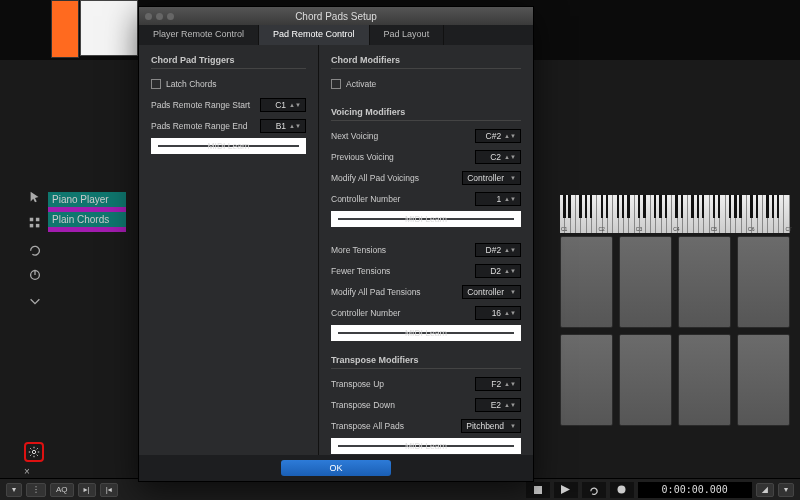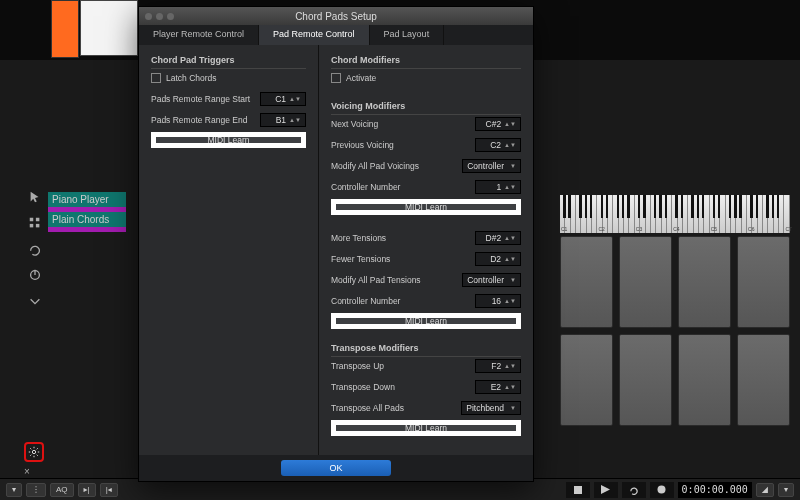--- a/index.html
+++ b/index.html
@@ -28,48 +28,48 @@
   .keyboard .bkey { position:absolute; top:0; width:55%; height:60%; right:-27%; background:#111; z-index:2; }
   .klabel { position:absolute; bottom:1px; left:1px; font-size:5px; color:#444; }
   .pads { position:absolute; left:560px; top:236px; right:10px; display:grid; grid-template-columns:repeat(4,1fr); grid-template-rows:repeat(2,1fr); gap:6px; height:190px; }
   .pads .pad { background:linear-gradient(#6b6b6b,#565656); border:1px solid #2a2a2a; border-radius:2px; }
 
   
   .bottombar { position:absolute; left:0; right:0; bottom:0; height:22px; background:#1f1f1f; border-top:1px solid #000; display:flex; align-items:center; gap:4px; padding:0 6px; }
   .bottombar .seg { height:14px; background:#333; border:1px solid #444; border-radius:2px; display:flex; align-items:center; justify-content:center; color:#ccc; font-size:8px; padding:0 5px; }
   .transport { display:flex; gap:4px; margin-left:4px; }
   .transport .tb { width:24px; height:16px; background:#111; display:flex; align-items:center; justify-content:center; }
-  .timecode { background:#000; font-family:monospace; font-size:10px; color:#ddd; padding:0 4px; height:16px; display:flex; align-items:center;}
+  .timecode { background:#000; font-family:monospace; font-size:10px; color:#ddd; padding:0 24px; height:16px; display:flex; align-items:center;}
   .mixlabel { position:absolute; left:38px; bottom:10px; font-size:9px; color:#aaa; }
   .xclose  { position:absolute; left:24px; bottom:23px; font-size:10px; color:#aaa; }
 
   
   .modal { position:absolute; left:138px; top:6px; width:396px; background:#2a2b2d; border:1px solid #000; box-shadow:0 10px 30px rgba(0,0,0,.6); }
   .titlebar { height:18px; background:linear-gradient(#555,#3a3a3a); display:flex; align-items:center; position:relative; }
   .titlebar .dots { position:absolute; left:6px; display:flex; gap:4px; }
   .titlebar .dots span { width:7px; height:7px; border-radius:50%; background:#666; }
   .titlebar .ttl { flex:1; text-align:center; font-size:10px; color:#ddd; }
   .tabs { display:flex; background:#1d1e20; height:20px; }
   .tabs .tab { padding:4px 14px; font-size:9px; color:#bbb; border-right:1px solid #111; cursor:pointer; }
   .tabs .tab.active { background:#34363a; color:#fff; }
 
   .dlgbody { display:flex; height:410px; }
   .col { padding:10px 12px; }
   .colL { width:180px; border-right:1px solid #111; }
   .colR { flex:1; }
 
   .grp { margin-bottom:14px; }
-  .grphdr { font-size:9px; font-weight:600; color:#c8c8c8; border-bottom:1px solid #444; padding-bottom:3px; }
+  .grphdr { font-size:9px; font-weight:600; color:#c8c8c8; border-bottom:1px solid #444; padding-bottom:3px; margin-bottom:6px; }
   .row { display:flex; align-items:center; justify-content:space-between; height:18px; margin-bottom:3px; }
   .row label { font-size:8.5px; color:#ccc; }
   .cbx { width:10px; height:10px; border:1px solid #888; margin-right:5px; display:inline-block; vertical-align:middle; }
   .val { display:flex; align-items:center; height:14px; background:#1c1d1f; border:1px solid #000; padding:0 4px; color:#ddd; font-size:8.5px; min-width:46px; justify-content:flex-end; gap:3px; }
   .spn { display:flex; flex-direction:column; line-height:4px; font-size:6px; color:#999; }
   .dd::after { content:"▼"; font-size:6px; color:#999; margin-left:3px; }
-  .learnbtn { width:100%; height:16px; background:#3d3f42; border:5px solid #ffffff; font-size:8.5px; color:#ddd; display:flex; align-items:center; justify-content:center; cursor:pointer; margin-top:3px; }
+  .learnbtn { width:100%; height:16px; background:#3d3f42; border:7px solid #ffffff; font-size:8.5px; color:#ddd; display:flex; align-items:center; justify-content:center; cursor:pointer; margin-top:3px; }
   .dlgfooter { height:26px; background:#1d1e20; display:flex; align-items:center; justify-content:center; }
   .okbtn { width:110px; height:16px; background:linear-gradient(#2d7bd8,#1a5fb5); color:#fff; border-radius:3px; display:flex; align-items:center; justify-content:center; font-size:9px; cursor:pointer; }
 
   svg { display:block; }
 </style>
 </head>
 <body>
 
 <div class="app">
   <div class="topzone"></div>

